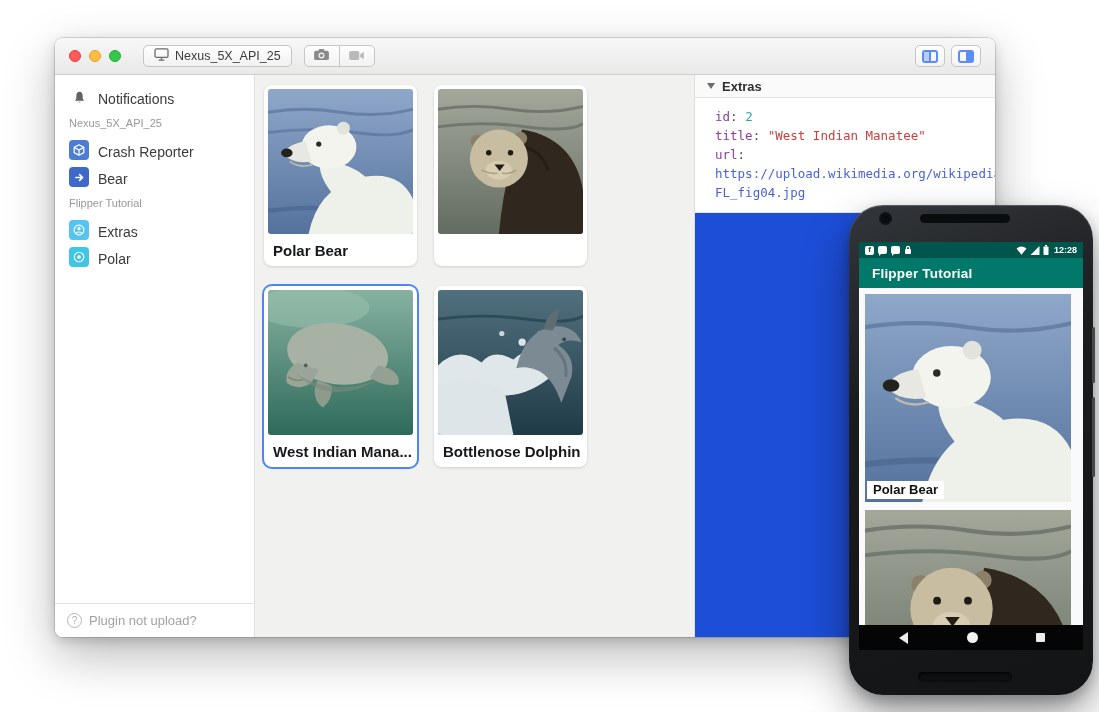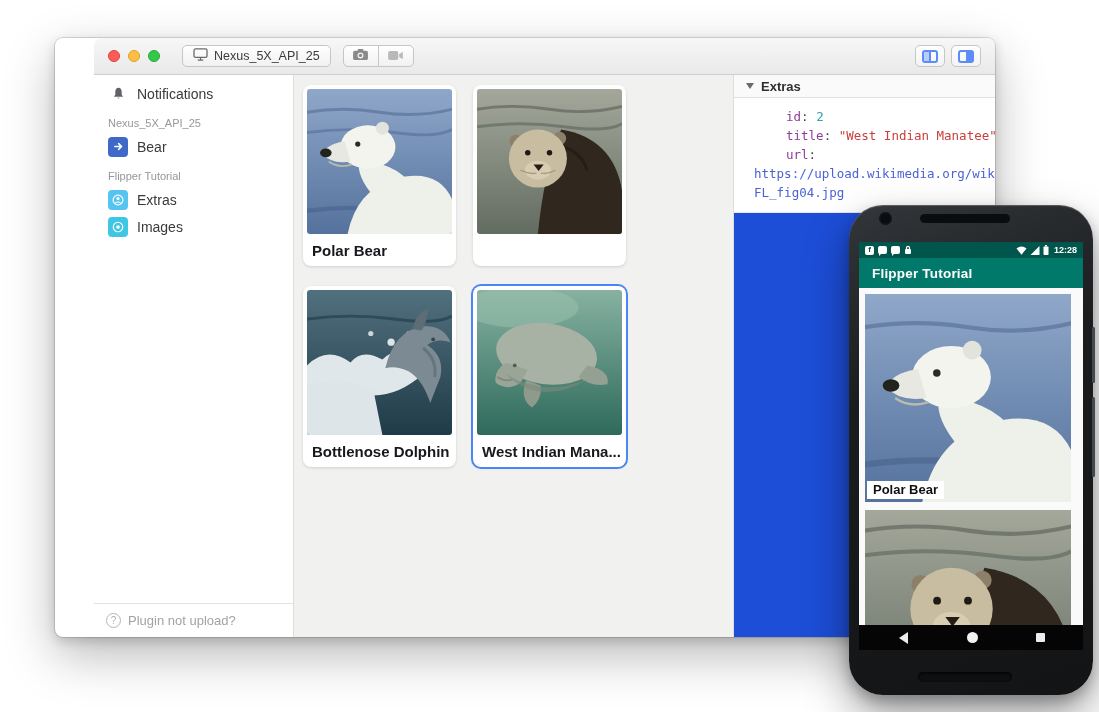--- a/index.html
+++ b/index.html
@@ -8,21 +8,20 @@
     width:1099px; height:712px; position:relative; overflow:hidden;
     background:#ffffff; font-family:"Liberation Sans", sans-serif;
     -webkit-font-smoothing:antialiased;
   }
 
   
   .window {
     position:absolute; left:55px; top:38px; width:940px; height:599px;
     background:#fff; border-radius:8px; display:flex; flex-direction:column;
     box-shadow:0 0 0 1px rgba(0,0,0,.13), 0 18px 50px rgba(0,0,0,.28), 0 4px 12px rgba(0,0,0,.16);
-    padding-left:39px;
   }
   .titlebar {
     height:37px; flex:none; background:linear-gradient(#f7f7f7,#e9e9e9);
     border-bottom:1px solid #cfcfcf; border-radius:8px 8px 0 0;
     display:flex; align-items:center; padding:0 14px;
   }
   .traffic { display:flex; gap:8px; }
   .light { width:12px; height:12px; border-radius:50%; }
   .light.red    { background:#fc5b57; border:1px solid #e1403c; }
   .light.yellow { background:#fdbe41; border:1px solid #e0a032; }
@@ -52,21 +51,21 @@
     background:#b9cdfb; border-right:2px solid #5e8cf7;
   }
   .pane-icon.right::before {
     content:""; position:absolute; right:0; top:0; bottom:0; width:6px; background:#5e8cf7;
   }
 
   .window-body { flex:1; display:flex; min-height:0; border-radius:0 0 8px 8px; overflow:hidden; }
 
   
   .sidebar { width:200px; flex:none; background:#fff; border-right:1px solid #dedede; position:relative; padding-top:5px; }
-  .side-row { display:flex; align-items:center; gap:9px; height:27px; padding:0 14px; font-size:14px; color:#3a3a3a; }
+  .side-row { display:flex; align-items:flex-end; gap:9px; height:27px; padding:0 14px; font-size:14px; color:#3a3a3a; }
   .side-row.selected { background:#4c85f5; color:#fff; font-weight:700; }
   .icon-box { width:20px; height:20px; border-radius:4px; display:flex; align-items:center; justify-content:center; flex:none; }
   .icon-box svg { display:block; }
   .ib-crash  { background:#4a7dd3; }
   .ib-logs   { background:#3e69c9; }
   .ib-images { background:#55c4f0; }
   .ib-layout { background:#3fc6e4; }
   .ib-sea    { background:#41c9e2; }
   .ib-plain  { background:transparent; }
   .section-label { font-size:11px; color:#97979c; padding:10px 14px 4px; }
@@ -99,21 +98,21 @@
     height:23px; flex:none; background:#fafafa; border-bottom:1px solid #e2e2e2;
     display:flex; align-items:center; gap:7px; padding:0 12px; font-size:13px; font-weight:700; color:#2f2f2f;
   }
   .tri-down { width:0; height:0; border-left:4.5px solid transparent; border-right:4.5px solid transparent;
               border-top:6px solid #6b6b6b; }
   .code-block {
     background:#fff; border-bottom:1px solid #e7e7e7; padding:9px 0 10px 20px;
     font-family:"DejaVu Sans Mono", monospace; font-size:12.5px; line-height:19px;
     white-space:pre; overflow:hidden; color:#444;
   }
-  .ck { color:#8f3e97;margin-left:32px; }   
+  .ck { color:#8f3e97; }   
   .cn { color:#2aa3b3; }   
   .cs { color:#c9403d; }   
   .cu { color:#4a63d4; }   
   .cp { color:#444; }
 
   
   .phone {
     position:absolute; left:849px; top:205px; width:244px; height:490px;
     background:linear-gradient(160deg,#33363a, #1a1c1e 35%, #131416);
     border-radius:34px;
@@ -215,20 +214,29 @@
           <svg width="15" height="15" viewBox="0 0 16 16">
               <path d="M8 1.8 C5.6 1.8 4.6 3.8 4.6 6.3 L4.6 9.4 L3.1 11.4 L12.9 11.4 L11.4 9.4 L11.4 6.3 C11.4 3.8 10.4 1.8 8 1.8 Z" fill="#5f6368"></path>
               <path d="M6.7 12.4 A1.4 1.4 0 0 0 9.3 12.4 Z" fill="#5f6368"></path>
             </svg>
         </span>
         <span>Notifications</span>
       </div>
 
       <div class="section-label">Nexus_5X_API_25</div>
 
+      <div class="side-row">
+        <span class="icon-box ib-crash">
+          <svg width="14" height="14" viewBox="0 0 16 16">
+              <path d="M8 2 L13.5 5 L13.5 11 L8 14 L2.5 11 L2.5 5 Z" fill="none" stroke="#fff" stroke-width="1.4" stroke-linejoin="round"></path>
+              <path d="M2.5 5 L8 8 L13.5 5 M8 8 L8 14" stroke="#fff" stroke-width="1.4" fill="none"></path>
+            </svg>
+        </span>
+        <span>Crash Reporter</span>
+      </div>
 
       <div class="side-row">
         <span class="icon-box ib-logs">
           <svg width="13" height="13" viewBox="0 0 16 16">
               <path d="M3.5 8 H11.5 M8.2 4.5 L11.8 8 L8.2 11.5" stroke="#fff" stroke-width="2" fill="none" stroke-linecap="round" stroke-linejoin="round"></path>
             </svg>
         </span>
         <span>Bear</span>
       </div>
 
@@ -245,21 +253,21 @@
         <span>Extras</span>
       </div>
 
       <div class="side-row">
         <span class="icon-box ib-layout">
           <svg width="14" height="14" viewBox="0 0 16 16">
               <circle cx="8" cy="8" r="5.4" fill="none" stroke="#fff" stroke-width="1.3"></circle>
               <circle cx="8" cy="8" r="2.1" fill="#fff"></circle>
             </svg>
         </span>
-        <span>Images</span>
+        <span>Polar</span>
       </div>
 
 
       <div class="side-footer">
         <span class="help-circle">?</span>
         <span>Plugin not upload?</span>
       </div>
     </aside>
 
     <main class="content">
@@ -309,20 +317,43 @@
             <circle cx="42" cy="48" r="20" fill="#c9bda1"></circle>
             <ellipse cx="42" cy="56" rx="9" ry="6.5" fill="#d8cdb2"></ellipse>
             <circle cx="35" cy="44" r="1.9" fill="#1f1a14"></circle>
             <circle cx="50" cy="44" r="1.9" fill="#1f1a14"></circle>
             <path d="M39 52 L46 52 L42.5 56.5 Z" fill="#241d16"></path>
             <path d="M30 56 Q36 59 41 58 M54 56 Q49 59 44 58" stroke="#a79b80" stroke-width="1" fill="none"></path>
           </svg>
         </div>
       </div>
 
+      <div class="card selected">
+        <div class="thumb">
+          <svg viewBox="0 0 100 100" preserveAspectRatio="xMidYMid slice">
+            <defs>
+                <linearGradient id="mnw" x1="0" y1="0" x2="0" y2="1">
+              <stop offset="0" stop-color="#87b2a1"></stop>
+                  <stop offset="1" stop-color="#2e6a5b"></stop>
+                </linearGradient>
+              </defs>
+            <rect width="100" height="100" fill="url(#mnw)"></rect>
+            <ellipse cx="30" cy="12" rx="40" ry="14" fill="#9cc2b0" opacity=".5"></ellipse>
+            <ellipse cx="48" cy="44" rx="35" ry="21" fill="#a8b2a4" transform="rotate(8 48 44)"></ellipse>
+            <path d="M20 50 Q11 56 13 64 Q21 70 30 64 L35 55 Z" fill="#9aa598"></path>
+            <path d="M34 62 Q29 75 38 81 Q45 75 44 66 Z" fill="#8e9a8c"></path>
+            <path d="M76 52 Q92 55 90 65 Q79 67 70 60 Z" fill="#93a092"></path>
+            <path d="M20 58 Q45 74 75 62 Q60 72 42 70 Q28 67 20 58 Z" fill="#7c8a7c" opacity=".6"></path>
+            <circle cx="26" cy="52" r="1.3" fill="#54604f"></circle>
+            <path d="M14 60 Q18 63 24 62" stroke="#7e8a79" stroke-width="1.2" fill="none"></path>
+          </svg>
+        </div>
+        <div class="card-label">West Indian Mana...</div>
+      </div>
+
       <div class="card">
         <div class="thumb">
           <svg viewBox="0 0 100 100" preserveAspectRatio="xMidYMid slice">
             <defs>
                 <linearGradient id="dpw" x1="0" y1="0" x2="0" y2="1">
               <stop offset="0" stop-color="#51707e"></stop>
                   <stop offset="1" stop-color="#203b48"></stop>
                 </linearGradient>
               </defs>
             <rect width="100" height="100" fill="url(#dpw)"></rect>
@@ -333,43 +364,20 @@
             <circle cx="44" cy="30" r="1.8" fill="#eef3f5" opacity=".8"></circle>
             <circle cx="70" cy="30" r="1.6" fill="#eef3f5" opacity=".8"></circle>
             <path d="M54 54 Q60 28 80 25 Q94 24 99 36 Q89 33 83 38 Q95 46 92 60 L85 78 Q80 62 70 56 Q61 52 54 54 Z" fill="#7b8a93"></path>
             <path d="M73 27 Q75 15 84 13 Q82 24 79 28 Z" fill="#5d6c75"></path>
             <path d="M80 40 Q90 48 88 60" stroke="#65747d" stroke-width="2" fill="none"></path>
             <circle cx="87" cy="34" r="1.3" fill="#37454d"></circle>
           </svg>
         </div>
         <div class="card-label">Bottlenose Dolphin</div>
       </div>
-
-      <div class="card selected">
-        <div class="thumb">
-          <svg viewBox="0 0 100 100" preserveAspectRatio="xMidYMid slice">
-            <defs>
-                <linearGradient id="mnw" x1="0" y1="0" x2="0" y2="1">
-              <stop offset="0" stop-color="#87b2a1"></stop>
-                  <stop offset="1" stop-color="#2e6a5b"></stop>
-                </linearGradient>
-              </defs>
-            <rect width="100" height="100" fill="url(#mnw)"></rect>
-            <ellipse cx="30" cy="12" rx="40" ry="14" fill="#9cc2b0" opacity=".5"></ellipse>
-            <ellipse cx="48" cy="44" rx="35" ry="21" fill="#a8b2a4" transform="rotate(8 48 44)"></ellipse>
-            <path d="M20 50 Q11 56 13 64 Q21 70 30 64 L35 55 Z" fill="#9aa598"></path>
-            <path d="M34 62 Q29 75 38 81 Q45 75 44 66 Z" fill="#8e9a8c"></path>
-            <path d="M76 52 Q92 55 90 65 Q79 67 70 60 Z" fill="#93a092"></path>
-            <path d="M20 58 Q45 74 75 62 Q60 72 42 70 Q28 67 20 58 Z" fill="#7c8a7c" opacity=".6"></path>
-            <circle cx="26" cy="52" r="1.3" fill="#54604f"></circle>
-            <path d="M14 60 Q18 63 24 62" stroke="#7e8a79" stroke-width="1.2" fill="none"></path>
-          </svg>
-        </div>
-        <div class="card-label">West Indian Mana...</div>
-      </div>
     </main>
 
     <section class="extras">
       <div class="extras-header">
         <span class="tri-down"></span>
         <span>Extras</span>
       </div>
       <div class="code-block"><div><span class="ck">id</span><span class="cp">: </span><span class="cn">2</span></div><div><span class="ck">title</span><span class="cp">: </span><span class="cs">"West Indian Manatee"</span></div><div><span class="ck">url</span><span class="cp">: </span></div><div><span class="cu">https://upload.wikimedia.org/wikipedia/com</span></div><div><span class="cu">FL_fig04.jpg</span></div></div>
     </section>
   </div>

